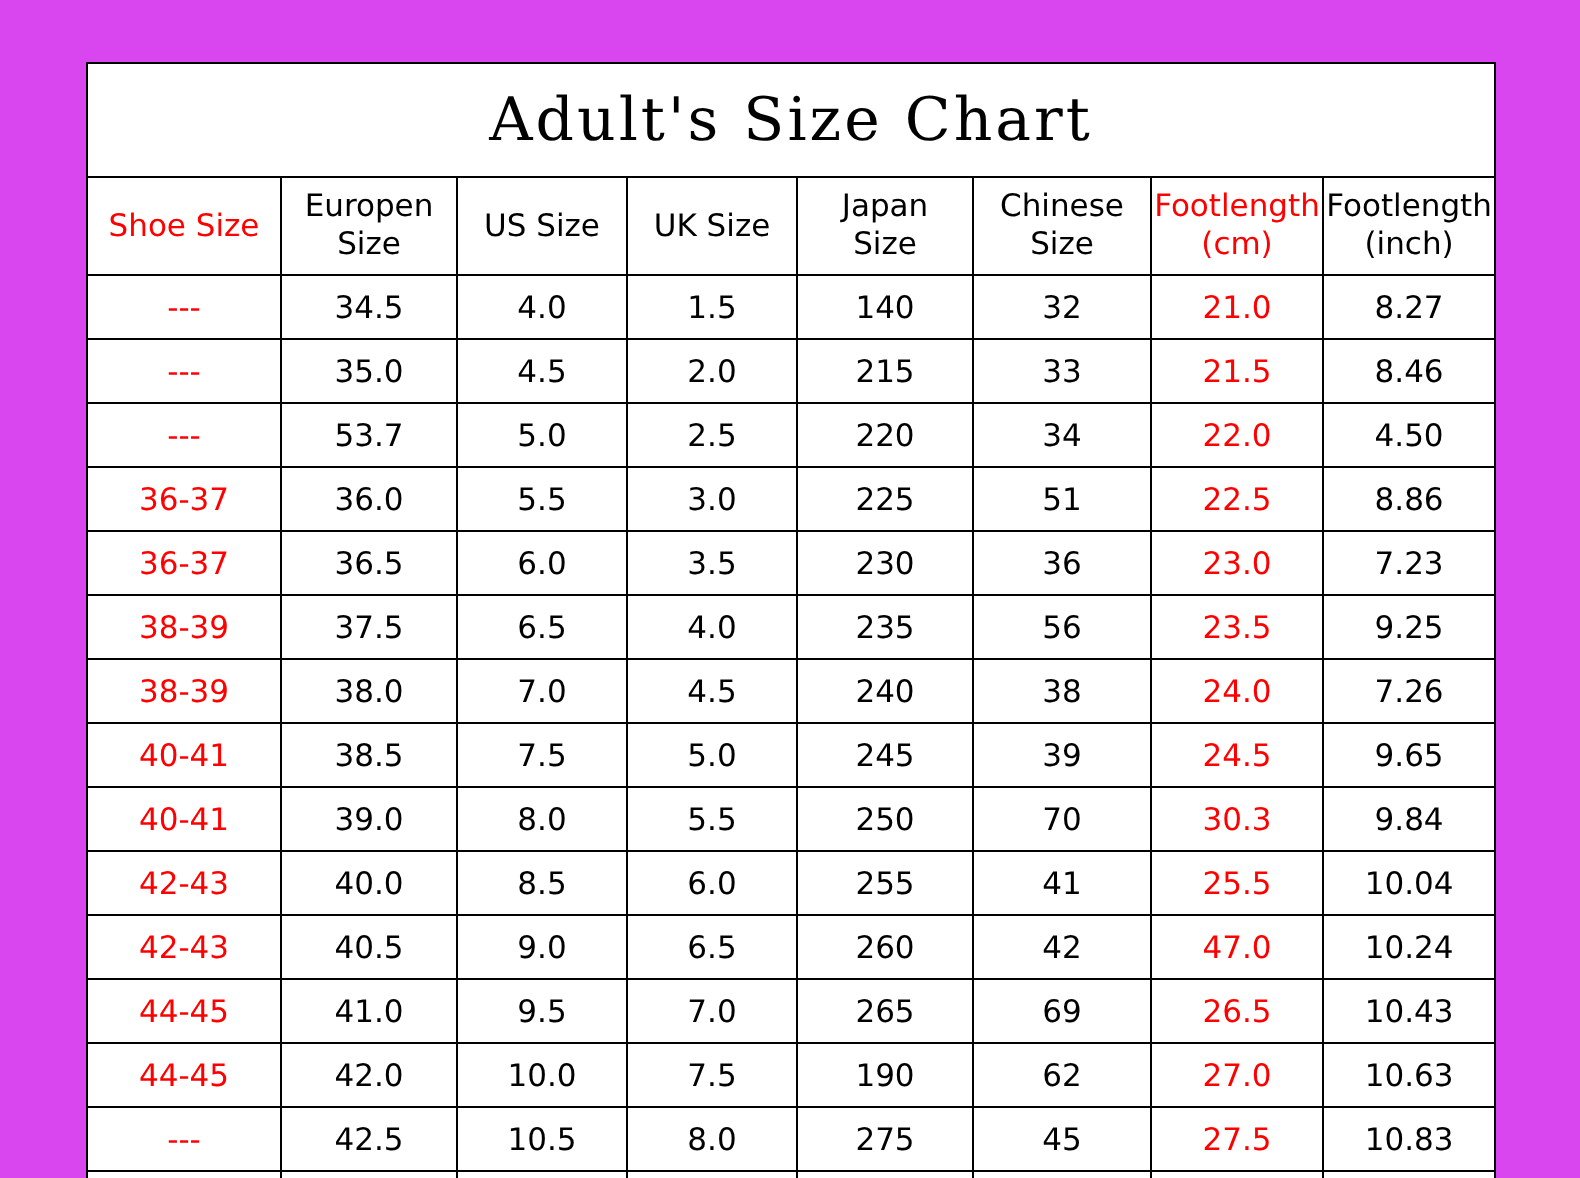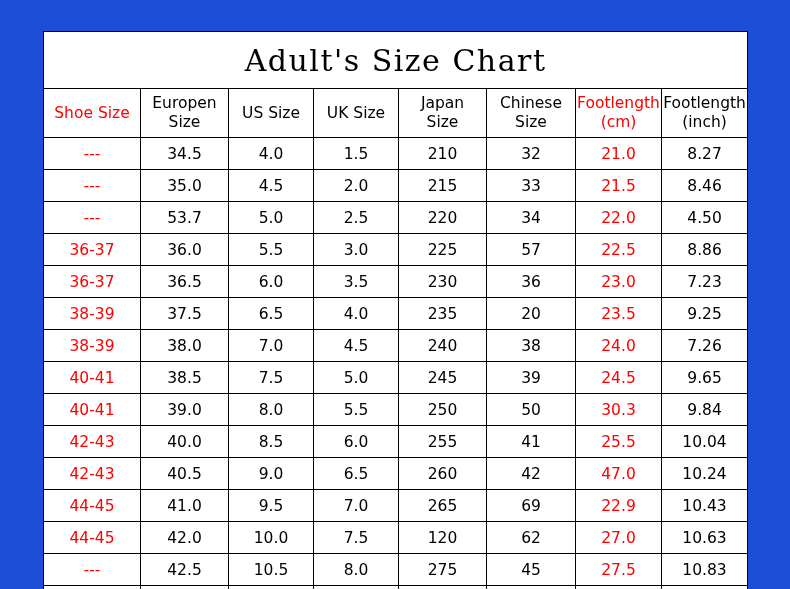--- a/index.html
+++ b/index.html
@@ -10,21 +10,21 @@
   body {
     width: 790px;
     height: 589px;
     font-family: "DejaVu Sans", sans-serif;
     overflow: hidden;
   }
   .page {
     position: relative;
     width: 790px;
     height: 589px;
-    background: #1d4ed8;
+    background: #d946ef;
   }
   .chart-wrap {
     position: absolute;
     left: 43px;
     top: 31px;
     width: 704px;
   }
   table.size-chart {
     border-collapse: collapse;
     width: 704px;
@@ -122,21 +122,21 @@
             <th class="head-cell">
               <div>Footlength</div>
               <div>(inch)</div>
             </th>
           </tr>
           <tr>
             <td class="data-cell red">---</td>
             <td class="data-cell">34.5</td>
             <td class="data-cell">4.0</td>
             <td class="data-cell">1.5</td>
-            <td class="data-cell">210</td>
+            <td class="data-cell">140</td>
             <td class="data-cell">32</td>
             <td class="data-cell red">21.0</td>
             <td class="data-cell">8.27</td>
           </tr>
           <tr>
             <td class="data-cell red">---</td>
             <td class="data-cell">35.0</td>
             <td class="data-cell">4.5</td>
             <td class="data-cell">2.0</td>
             <td class="data-cell">215</td>
@@ -153,41 +153,41 @@
             <td class="data-cell">34</td>
             <td class="data-cell red">22.0</td>
             <td class="data-cell">4.50</td>
           </tr>
           <tr>
             <td class="data-cell red">36-37</td>
             <td class="data-cell">36.0</td>
             <td class="data-cell">5.5</td>
             <td class="data-cell">3.0</td>
             <td class="data-cell">225</td>
-            <td class="data-cell">57</td>
+            <td class="data-cell">51</td>
             <td class="data-cell red">22.5</td>
             <td class="data-cell">8.86</td>
           </tr>
           <tr>
             <td class="data-cell red">36-37</td>
             <td class="data-cell">36.5</td>
             <td class="data-cell">6.0</td>
             <td class="data-cell">3.5</td>
             <td class="data-cell">230</td>
             <td class="data-cell">36</td>
             <td class="data-cell red">23.0</td>
             <td class="data-cell">7.23</td>
           </tr>
           <tr>
             <td class="data-cell red">38-39</td>
             <td class="data-cell">37.5</td>
             <td class="data-cell">6.5</td>
             <td class="data-cell">4.0</td>
             <td class="data-cell">235</td>
-            <td class="data-cell">20</td>
+            <td class="data-cell">56</td>
             <td class="data-cell red">23.5</td>
             <td class="data-cell">9.25</td>
           </tr>
           <tr>
             <td class="data-cell red">38-39</td>
             <td class="data-cell">38.0</td>
             <td class="data-cell">7.0</td>
             <td class="data-cell">4.5</td>
             <td class="data-cell">240</td>
             <td class="data-cell">38</td>
@@ -203,21 +203,21 @@
             <td class="data-cell">39</td>
             <td class="data-cell red">24.5</td>
             <td class="data-cell">9.65</td>
           </tr>
           <tr>
             <td class="data-cell red">40-41</td>
             <td class="data-cell">39.0</td>
             <td class="data-cell">8.0</td>
             <td class="data-cell">5.5</td>
             <td class="data-cell">250</td>
-            <td class="data-cell">50</td>
+            <td class="data-cell">70</td>
             <td class="data-cell red">30.3</td>
             <td class="data-cell">9.84</td>
           </tr>
           <tr>
             <td class="data-cell red">42-43</td>
             <td class="data-cell">40.0</td>
             <td class="data-cell">8.5</td>
             <td class="data-cell">6.0</td>
             <td class="data-cell">255</td>
             <td class="data-cell">41</td>
@@ -234,29 +234,29 @@
             <td class="data-cell red">47.0</td>
             <td class="data-cell">10.24</td>
           </tr>
           <tr>
             <td class="data-cell red">44-45</td>
             <td class="data-cell">41.0</td>
             <td class="data-cell">9.5</td>
             <td class="data-cell">7.0</td>
             <td class="data-cell">265</td>
             <td class="data-cell">69</td>
-            <td class="data-cell red">22.9</td>
+            <td class="data-cell red">26.5</td>
             <td class="data-cell">10.43</td>
           </tr>
           <tr>
             <td class="data-cell red">44-45</td>
             <td class="data-cell">42.0</td>
             <td class="data-cell">10.0</td>
             <td class="data-cell">7.5</td>
-            <td class="data-cell">120</td>
+            <td class="data-cell">190</td>
             <td class="data-cell">62</td>
             <td class="data-cell red">27.0</td>
             <td class="data-cell">10.63</td>
           </tr>
           <tr>
             <td class="data-cell red">---</td>
             <td class="data-cell">42.5</td>
             <td class="data-cell">10.5</td>
             <td class="data-cell">8.0</td>
             <td class="data-cell">275</td>

